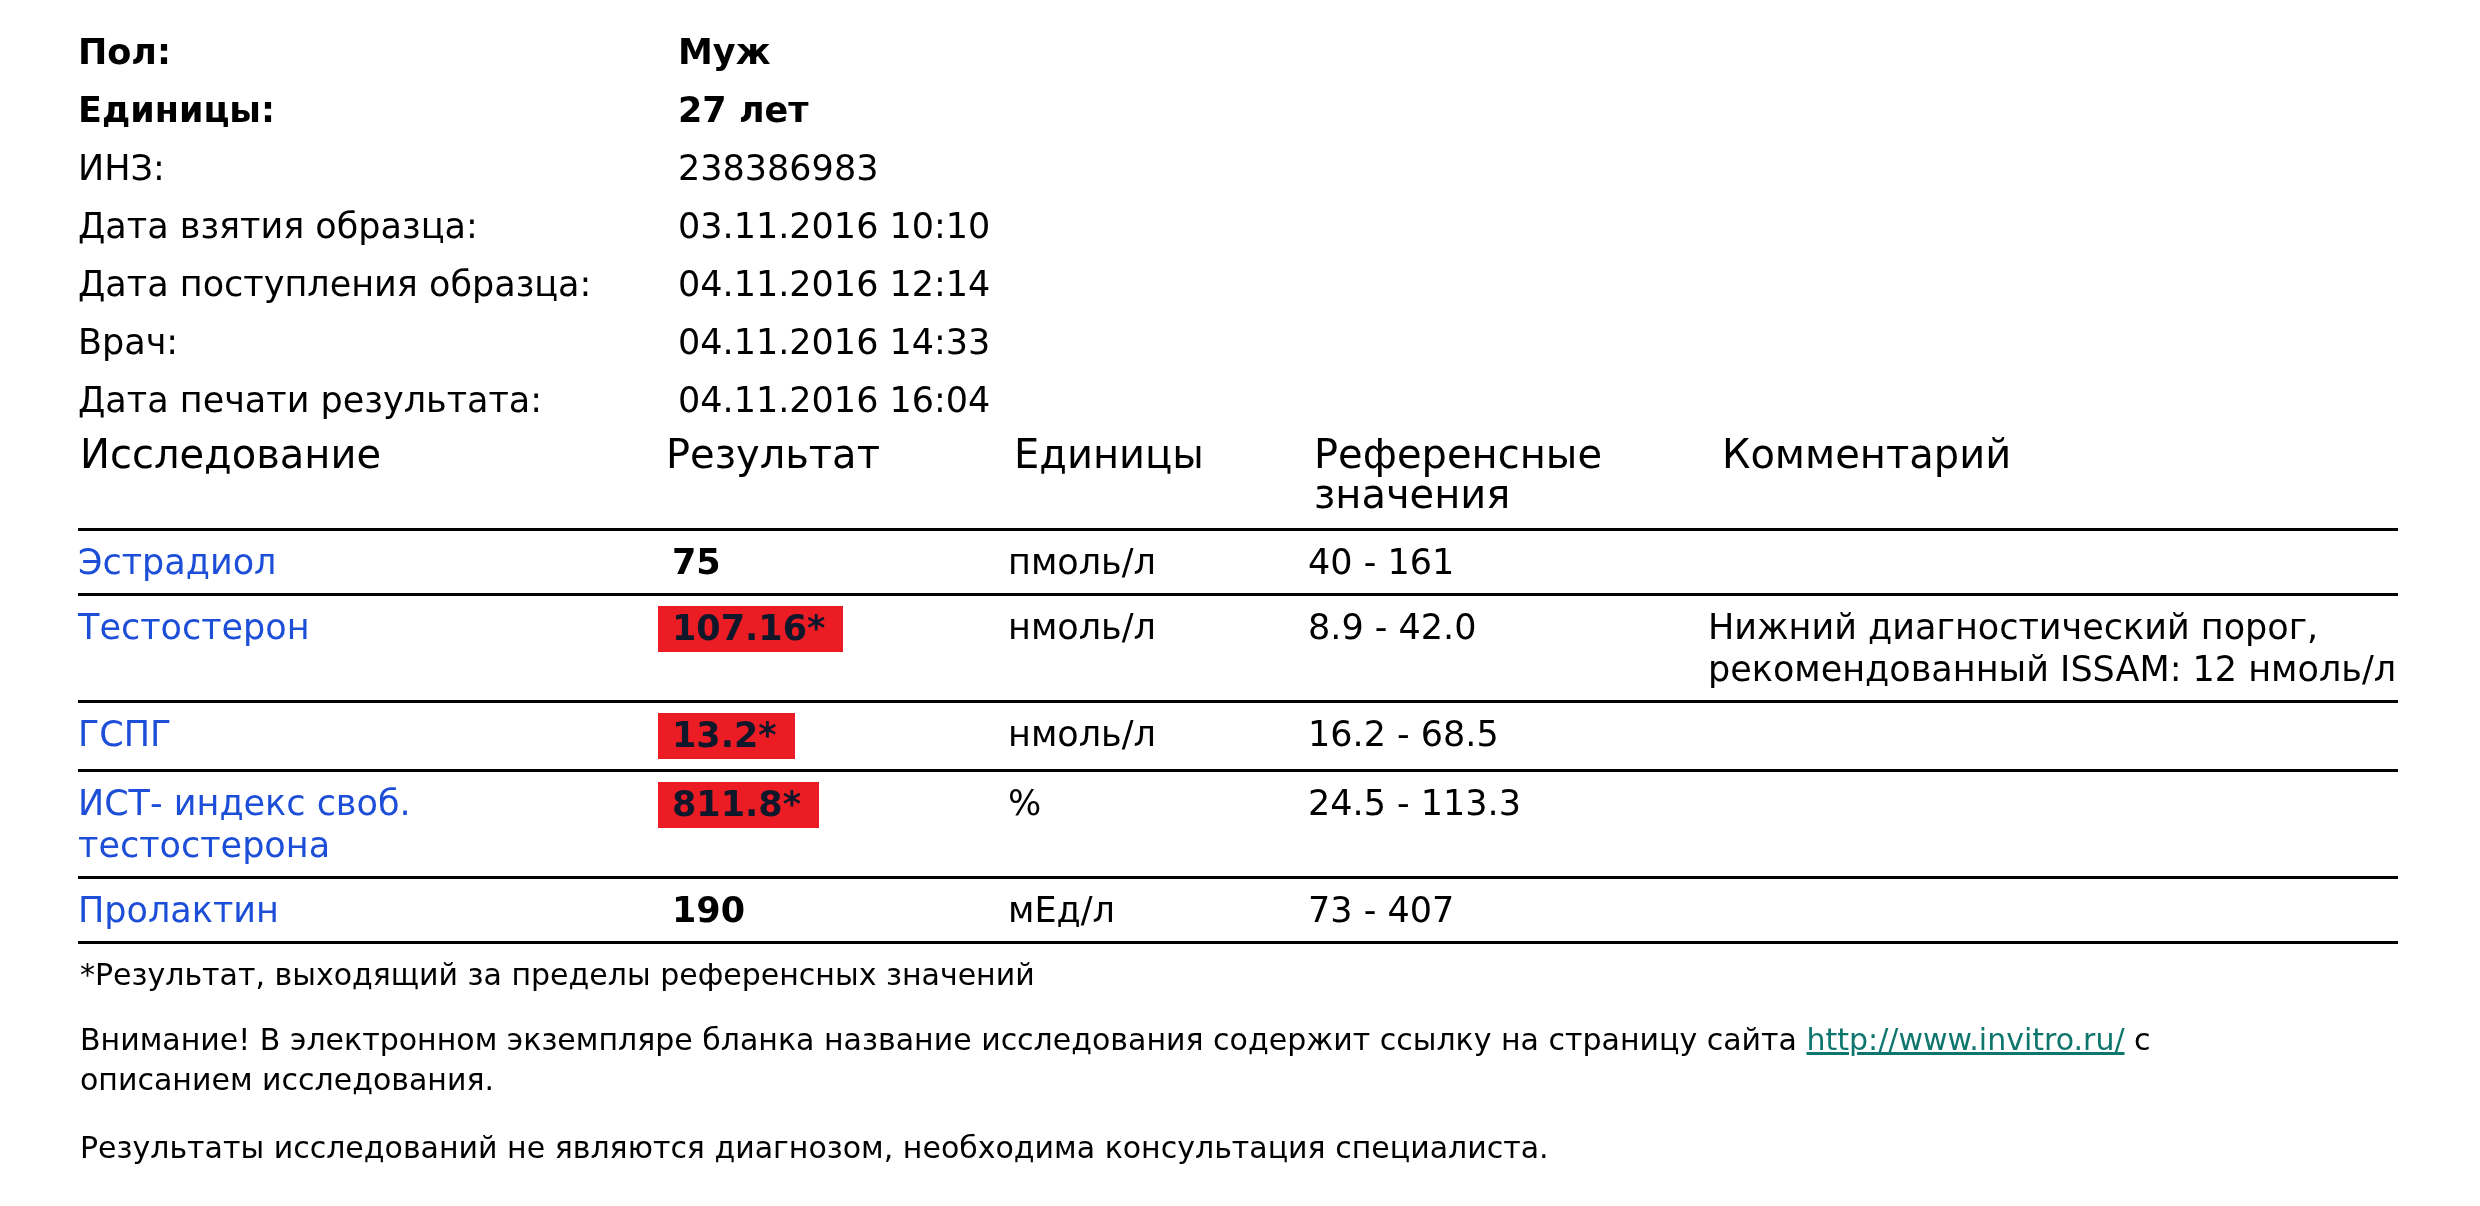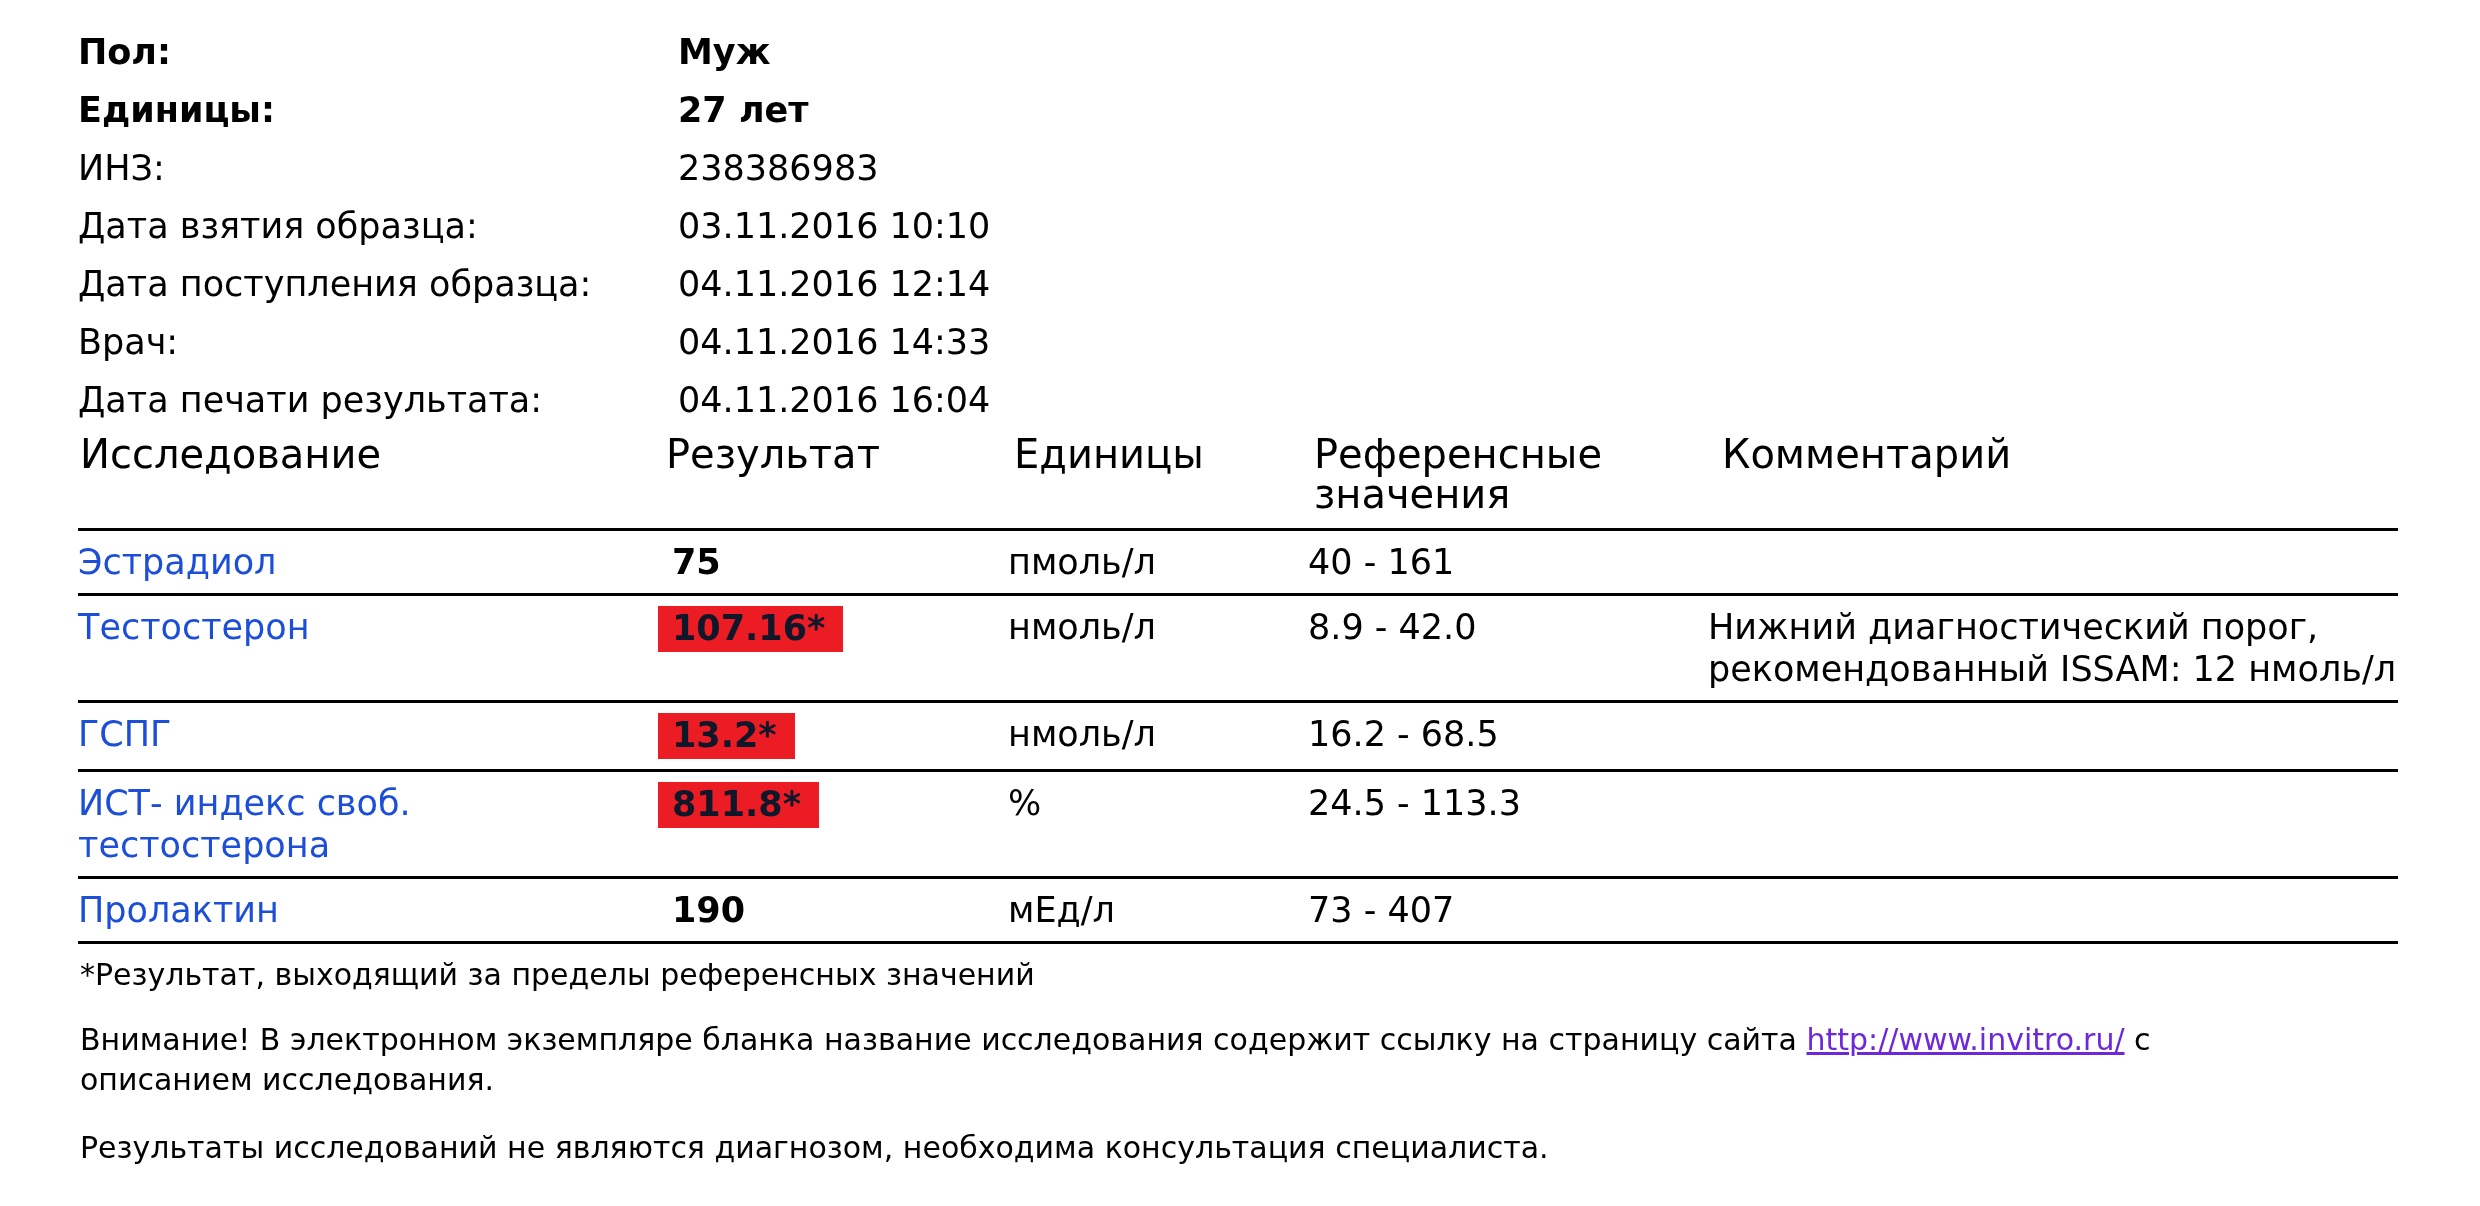--- a/index.html
+++ b/index.html
@@ -119,21 +119,21 @@
     line-height: 38px;
     margin: 12px 0 0 2px;
   }
   .note {
     font-size: 30px;
     line-height: 40px;
     margin: 26px 0 0 2px;
     max-width: 2230px;
   }
   .note a {
-    color: #6d28d9;
+    color: #0f766e;
     text-decoration: underline;
   }
   .note2 {
     font-size: 30px;
     line-height: 40px;
     margin: 28px 0 0 2px;
   }
 </style>
 </head>
 <body>

